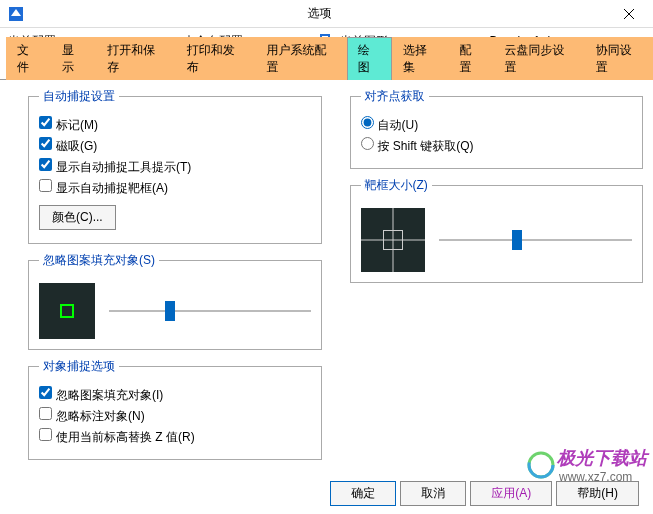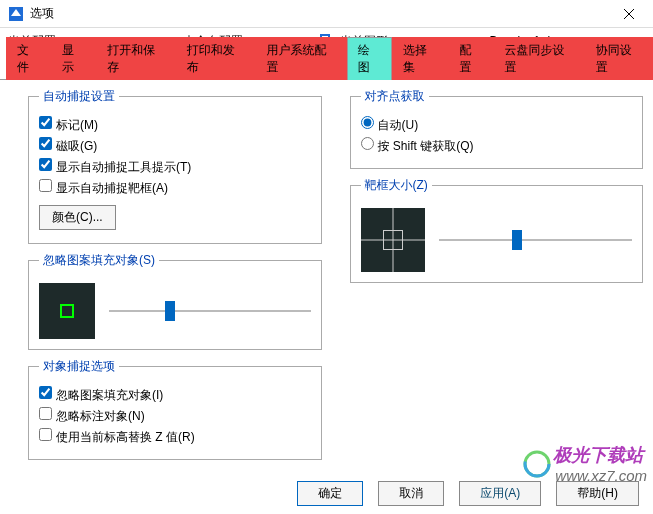--- a/index.html
+++ b/index.html
@@ -1,54 +1,54 @@
 <!DOCTYPE html>
 <html><head>
 <meta charset="utf-8">
 <style>
 * { box-sizing: border-box; margin: 0; padding: 0; font-family: "Microsoft YaHei", SimSun, sans-serif; font-size: 12px; }
 body { background: #fff; width: 653px; height: 514px; overflow: hidden; position: relative; }
 .titlebar { height: 28px; display: flex; align-items: center; padding: 0 4px 0 8px; border-bottom: 1px solid #ddd; }
 .title-icon { width: 16px; height: 16px; margin-right: 6px; }
-.title-text { flex: 1; }
+.title-text { flex: 1; text-align: center; }
 .close-btn { width: 40px; height: 28px; display: flex; align-items: center; justify-content: center; cursor: pointer; }
 .config-bar { height: 26px; display: flex; align-items: center; padding: 2px 8px; }
 .config-label { width: 100px; }
 .config-value { width: 210px; text-align: center; }
 .drawing-icon { width: 16px; height: 16px; margin-right: 6px; }
 .drawing-label { width: 70px; }
 .drawing-value { flex:1; text-align:center; }
 .tabs { display: flex; border-bottom: 1px solid #999; height: 26px; align-items: flex-end; padding-left: 6px; gap: 0; }
-.tab { padding: 4px 10px; border: 1px solid transparent; border-bottom: none; cursor: pointer; position: relative; top: 1px; background:#ef4444; }
+.tab { padding: 4px 10px; border: 1px solid transparent; border-bottom: none; cursor: pointer; position: relative; top: 1px; background:#fdba74; }
 .tab.active { border-color: #999; background: #5eead4; }
 .content { display: flex; padding: 8px 10px; gap: 10px; }
 .col { flex: 1; display: flex; flex-direction: column; gap: 8px; padding-left: 18px; }
 fieldset { border: 1px solid #aaa; padding: 8px 10px 10px 10px; }
 legend { padding: 0 4px; color: #0040b0; }
 .row { display: flex; align-items: center; margin: 3px 0; gap: 4px; }
 input[type=checkbox], input[type=radio] { margin-right: 4px; accent-color: #0067c0; }
 .btn { border: 1px solid #888; background: #f5f5f5; padding: 3px 12px; cursor: pointer; }
 .slider-area { display: flex; align-items: center; gap: 14px; margin-top: 6px; }
 .preview-box { width: 56px; height: 56px; background: #1e2a2a; display: flex; align-items: center; justify-content: center; }
 .green-sq { width: 14px; height: 14px; border: 2px solid #0f0; }
 .aperture-preview { position: relative; width: 64px; height: 64px; background: #1e2a2a; }
 .aperture-preview::before, .aperture-preview::after { content:""; position:absolute; background:#ccc; }
 .aperture-preview::before { left:0; right:0; top:50%; height:1px; transform: translateY(-0.5px);}
 .aperture-preview::after { top:0; bottom:0; left:50%; width:1px; transform: translateX(-0.5px);}
 .aperture-sq { position:absolute; width:20px; height:20px; border:1px solid #ccc; left:50%; top:50%; transform:translate(-50%,-50%); }
 .slider { flex:1; height: 20px; position: relative; }
 .slider-track { position:absolute; left:0; right:0; top:50%; height:2px; background:#bbb; transform:translateY(-1px); }
 .slider-thumb { position:absolute; width:10px; height:20px; background:#0067c0; top:0; }
-.footer { position:absolute; bottom:8px; right:14px; display:flex; gap:15px; }
+.footer { position:absolute; bottom:8px; right:14px; display:flex; gap:4px; }
 .footer .btn { padding: 3px 20px; }
 .footer .btn.default { border: 1px solid #0067c0; }
 .watermark { position:absolute; right:6px; bottom:30px; opacity:0.85; display:flex; align-items:center; gap:2px; pointer-events:none; }
 .watermark .wm-text { color:#a21caf; font-size:18px; font-style:italic; font-weight:bold; }
-.watermark .wm-sub { font-size:15px; color:#555; margin-left:2px;font-style:italic; }
-.disabled { color:#0c4a6e; }
+.watermark .wm-sub { font-size:12px; color:#555; margin-left:2px; }
+.disabled { color:#a21caf; }
 </style>
 </head>
 <body>
 
 <div class="titlebar">
   <svg class="title-icon" viewBox="0 0 16 16">
       <rect x="1" y="1" width="14" height="14" fill="#1e6cd6"></rect>
       <path d="M3 10 L8 3 L13 10 Z" fill="#fff"></path>
     </svg>
   <span class="title-text">选项</span>

